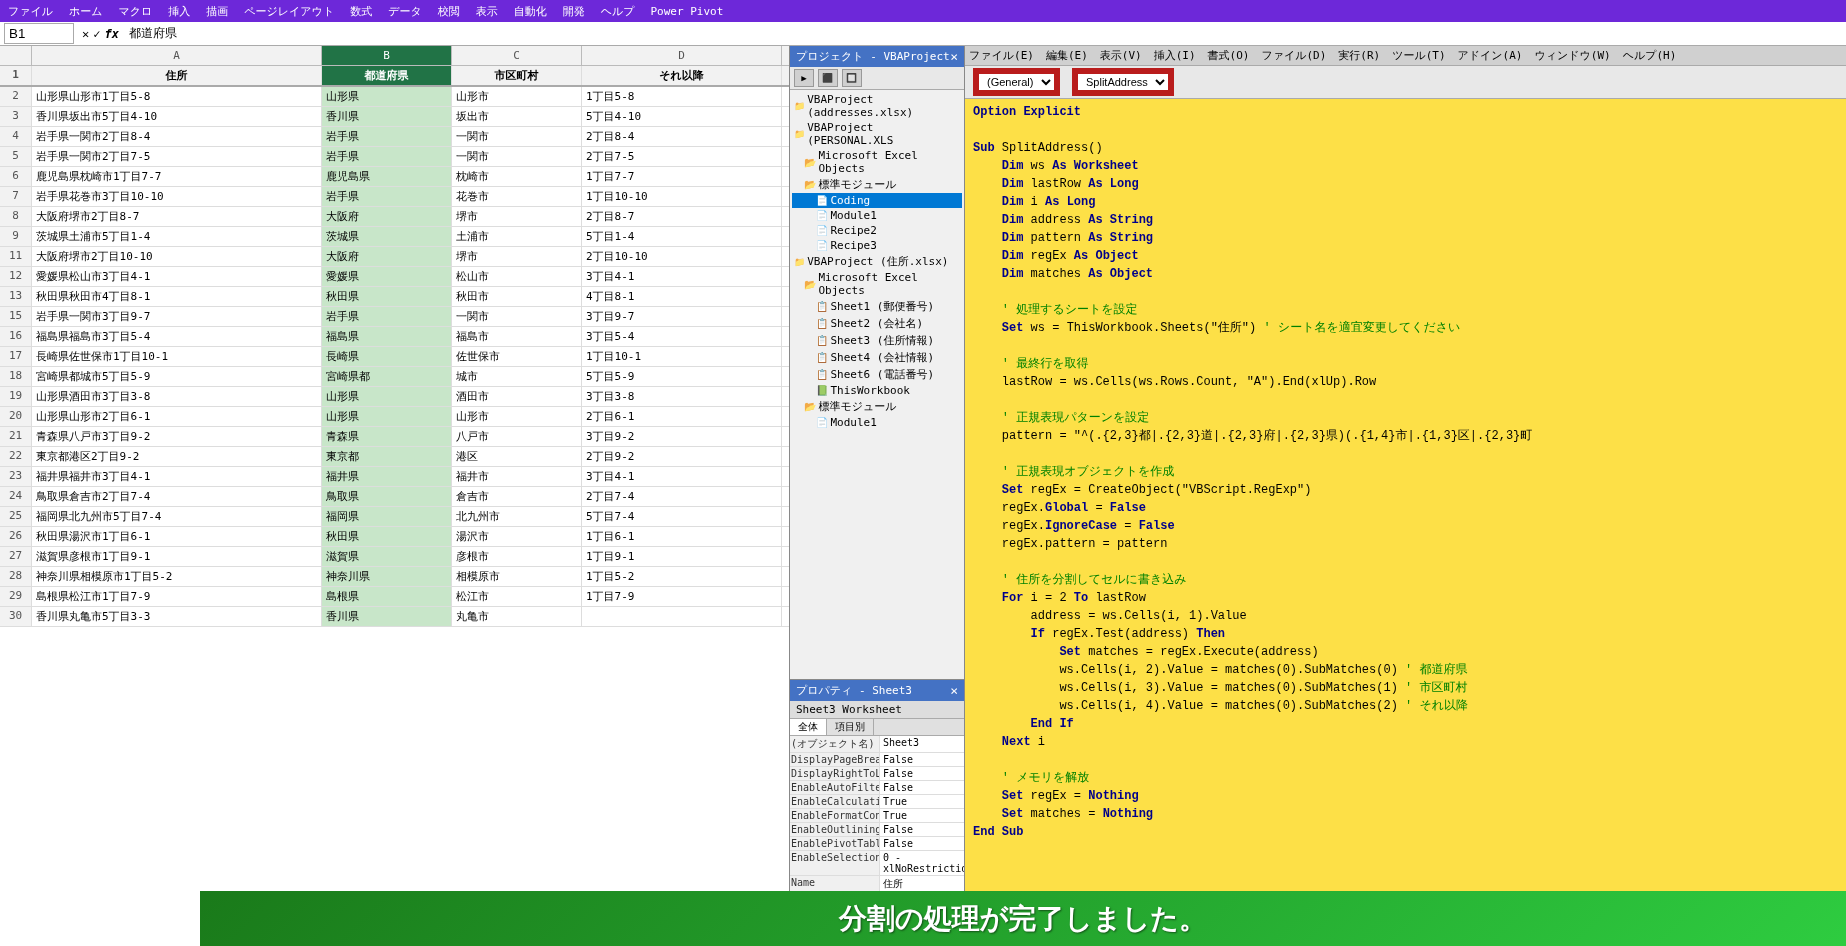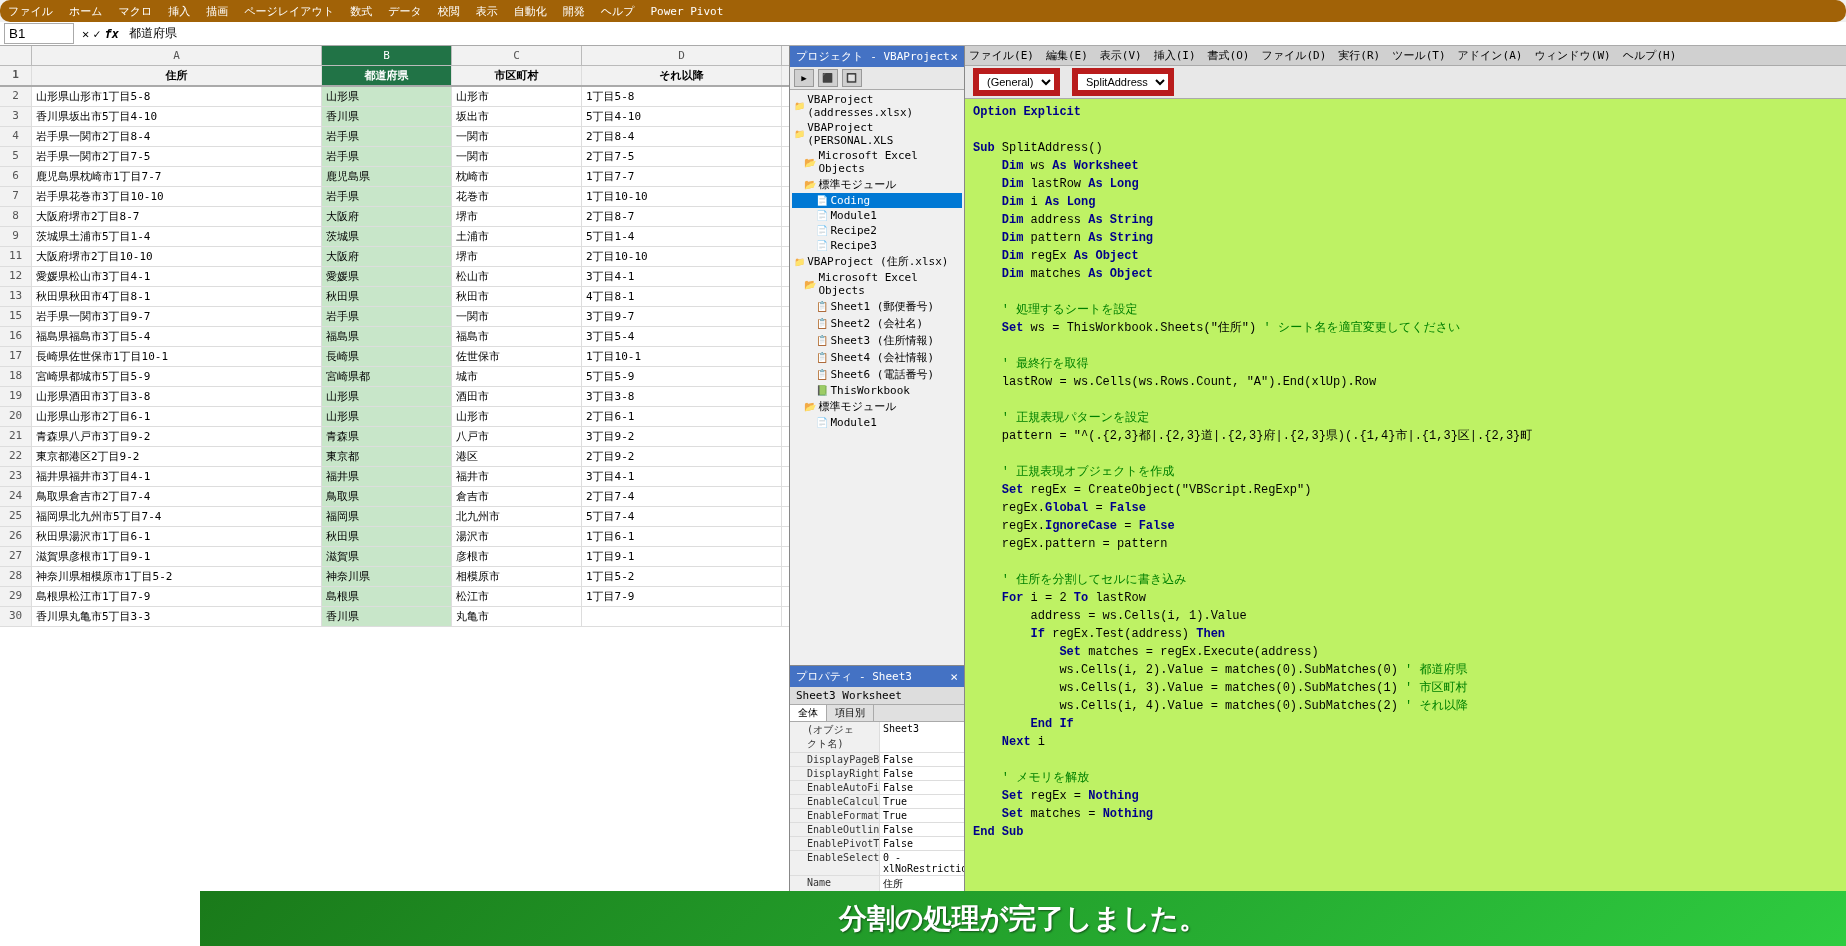--- a/index.html
+++ b/index.html
@@ -1,19 +1,19 @@
 <!DOCTYPE html>
 <html><head>
   <meta charset="utf-8">
   <style>
     * { box-sizing: border-box; margin: 0; padding: 0; }
     body { font-family: 'MS Gothic', 'Meiryo', monospace; font-size: 12px; background: #f0f0f0; display: flex; flex-direction: column; width: 1846px; height: 946px; overflow: hidden; }
 
     
-    .excel-menu { background: #a16207; color: white; padding: 2px 8px; display: flex; gap: 16px; font-size: 11px; height: 22px; align-items: center; border-radius: 10px; }
+    .excel-menu { background: #6d28d9; color: white; padding: 2px 8px; display: flex; gap: 16px; font-size: 11px; height: 22px; align-items: center; }
     .excel-menu span { cursor: pointer; }
 
     
     .formula-bar { height: 24px; background: #fff; border-bottom: 1px solid #aaa; display: flex; align-items: center; gap: 4px; padding: 0 4px; font-size: 12px; }
     .formula-bar .cell-ref { width: 70px; border: 1px solid #aaa; padding: 2px 4px; background: #fff; }
     .formula-bar .formula-icons { display: flex; gap: 4px; padding: 0 4px; }
     .formula-bar .formula-input { flex: 1; border: none; outline: none; padding: 2px; font-family: inherit; font-size: 12px; }
 
     
     .main-area { display: flex; flex: 1; overflow: hidden; }
@@ -57,28 +57,28 @@
 
     
     .props-panel { background: #f0f0f0; border-top: 1px solid #888; overflow: hidden; }
     .props-header { background: #4472c4; color: white; padding: 3px 6px; font-size: 11px; display: flex; justify-content: space-between; }
     .props-name { background: #ddd; padding: 2px 6px; font-size: 11px; border-bottom: 1px solid #aaa; }
     .props-tabs { display: flex; font-size: 10px; background: #e0e0e0; border-bottom: 1px solid #aaa; }
     .props-tab { padding: 1px 8px; cursor: pointer; border-right: 1px solid #aaa; }
     .props-tab.active { background: #fff; }
     .props-table { font-size: 10px; overflow-y: auto; }
     .props-row { display: flex; border-bottom: 1px solid #ddd; }
-    .props-key { width: 90px; padding: 1px 17px; background: #f0f0f0; border-right: 1px solid #ddd; color: #333; overflow: hidden; }
+    .props-key { width: 90px; padding: 1px 1px; background: #f0f0f0; border-right: 1px solid #ddd; color: #333; overflow: hidden; }
     .props-val { flex: 1; padding: 1px 3px; background: #fff; overflow: hidden; }
 
     
     .code-panel { flex: 1; display: flex; flex-direction: column; background: #fff; overflow: hidden; }
     .code-header { background: #e8e8e8; border-bottom: 1px solid #aaa; padding: 2px 8px; display: flex; gap: 12px; font-size: 11px; align-items: center; }
     .code-dropdown { border: 6px solid #b91c1c; padding: 1px 4px; font-size: 11px; background: #fff; }
-    .code-body { flex: 1; overflow-y: auto; overflow-x: auto; padding: 4px 8px; font-family: 'Courier New', monospace; font-size: 12px; line-height: 1.5; white-space: pre; background: #bef264; color: #000; }
+    .code-body { flex: 1; overflow-y: auto; overflow-x: auto; padding: 4px 8px; font-family: 'Courier New', monospace; font-size: 12px; line-height: 1.5; white-space: pre; background: #fde047; color: #000; }
 
     
     .notification-banner { position: absolute; bottom: 0; left: 200px; right: 0; height: 55px; background: linear-gradient(135deg, #1a7a1a, #2ecc40); display: flex; align-items: center; justify-content: center; z-index: 100; }
     .notification-text { color: white; font-size: 28px; font-weight: bold; font-family: 'Meiryo', sans-serif; text-shadow: 1px 1px 2px rgba(0,0,0,0.5); }
 
     
     .close-btn { cursor: pointer; font-size: 13px; }
 
     
     .vba-top { background: #d0d0d0; height: 20px; display: flex; align-items: center; padding: 0 4px; gap: 12px; font-size: 11px; border-bottom: 1px solid #aaa; }

